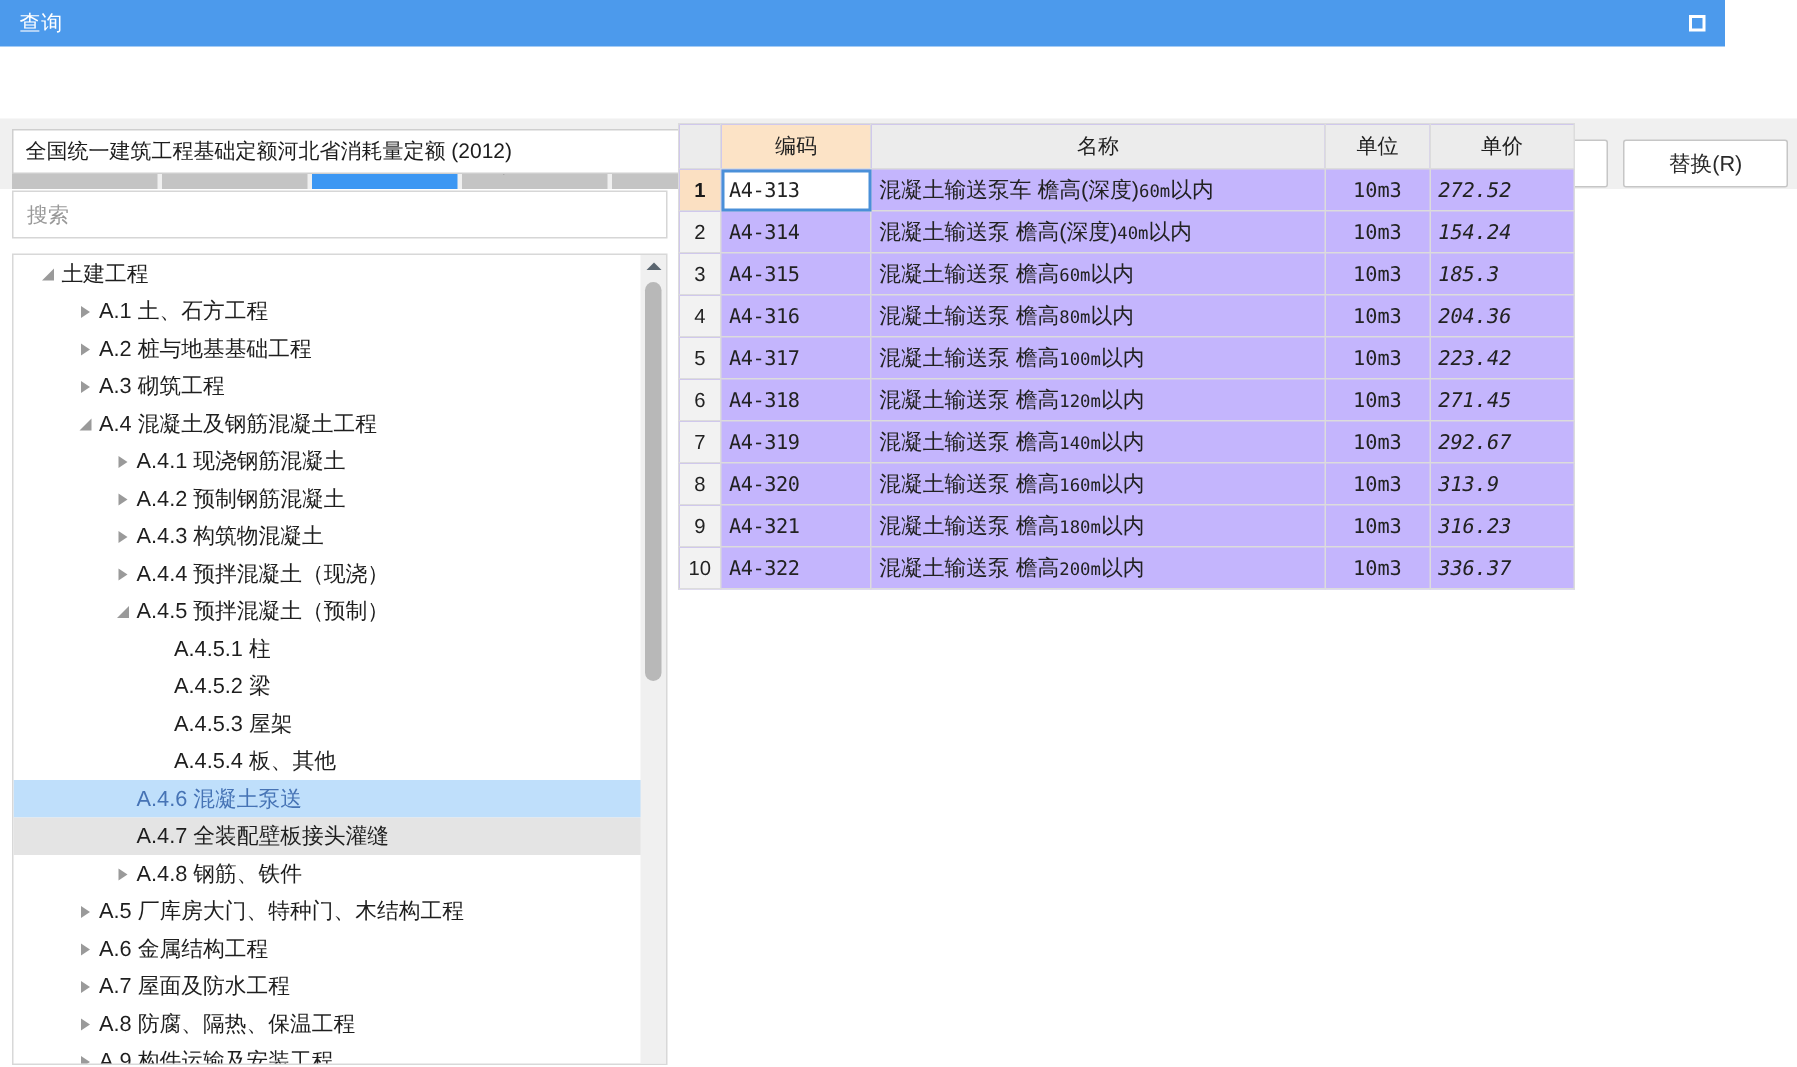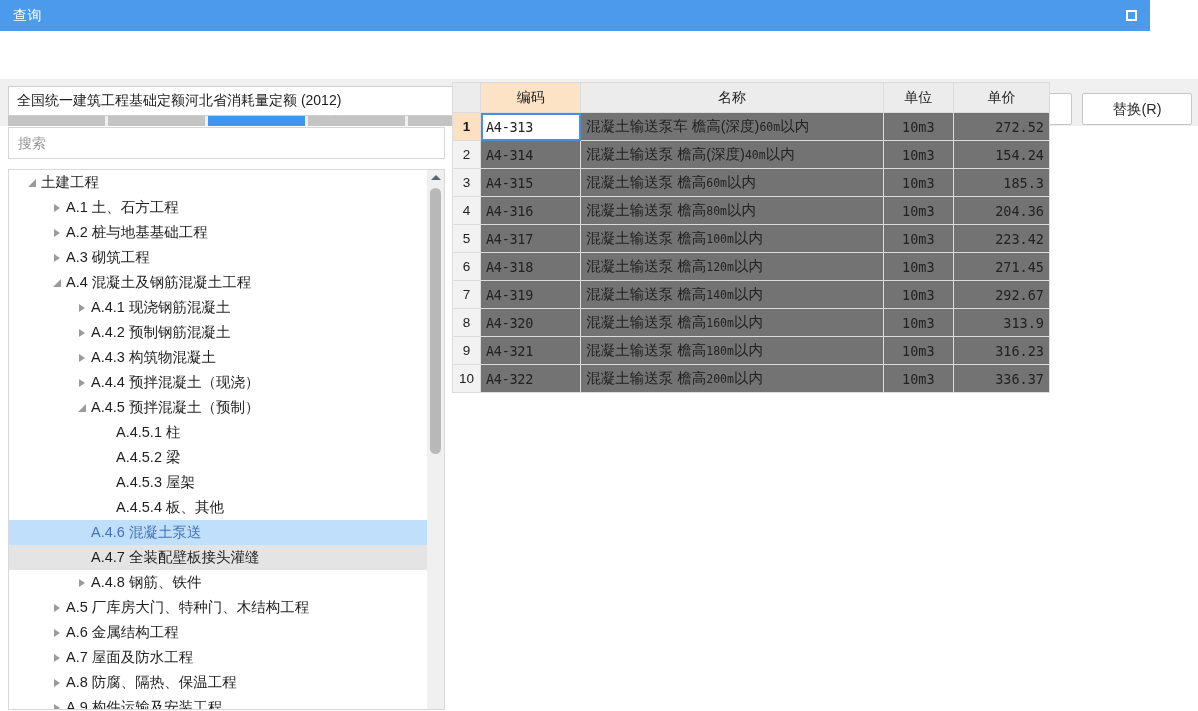--- a/index.html
+++ b/index.html
@@ -195,21 +195,21 @@
     width: 11px; height: 266px;
     background: #b8b8b8;
     border-radius: 6px;
     cursor: pointer;
   }
 
   
   .gridwrap {
     position: absolute; left: 452px; top: 82px;
     width: 598px;
-    background: #737373;
+    background: #c4b5fd;
   }
   table.grid {
     border-collapse: collapse;
     width: 598px;
     table-layout: fixed;
   }
   table.grid th, table.grid td {
     border: 1px solid #dcdcdc;
     height: 28px;
     font-size: 13.5px;
@@ -268,24 +268,25 @@
   td.name .lat {
     font-family: "DejaVu Sans Mono", "Liberation Mono", monospace;
     font-size: 11.5px;
   }
   td.unit {
     text-align: center;
     font-family: "DejaVu Sans Mono", "Liberation Mono", monospace;
     font-size: 12.5px;
   }
   td.price {
-    text-align: right;
+    text-align: left;
     font-family: "DejaVu Sans Mono", "Liberation Mono", monospace;
     font-size: 13px;
     padding-right: 7px;
+    font-style: italic;
   }
 </style>
 </head>
 <body>
 
 <div class="app">
 
   <div class="titlebar">
     <div class="titlebar-title">查询</div>
     <div class="titlebar-controls">
@@ -401,21 +402,21 @@
             <span class="tree-label">A.4.5.2 梁</span>
           </div>
           <div class="tree-node" style="padding-left: 89px;">
             <span class="tw"></span>
             <span class="tree-label">A.4.5.3 屋架</span>
           </div>
           <div class="tree-node" style="padding-left: 89px;">
             <span class="tw"></span>
             <span class="tree-label">A.4.5.4 板、其他</span>
           </div>
-          <div class="tree-node selected" style="padding-left: 40px; gap: 24px;">
+          <div class="tree-node selected" style="padding-left: 64px;">
             <span class="tw"></span>
             <span class="tree-label">A.4.6 混凝土泵送</span>
           </div>
           <div class="tree-node hovered" style="padding-left: 64px;">
             <span class="tw"></span>
             <span class="tree-label">A.4.7 全装配壁板接头灌缝</span>
           </div>
           <div class="tree-node" style="padding-left: 64px;">
             <span class="tw">
               <i class="arrow-collapsed"></i>

